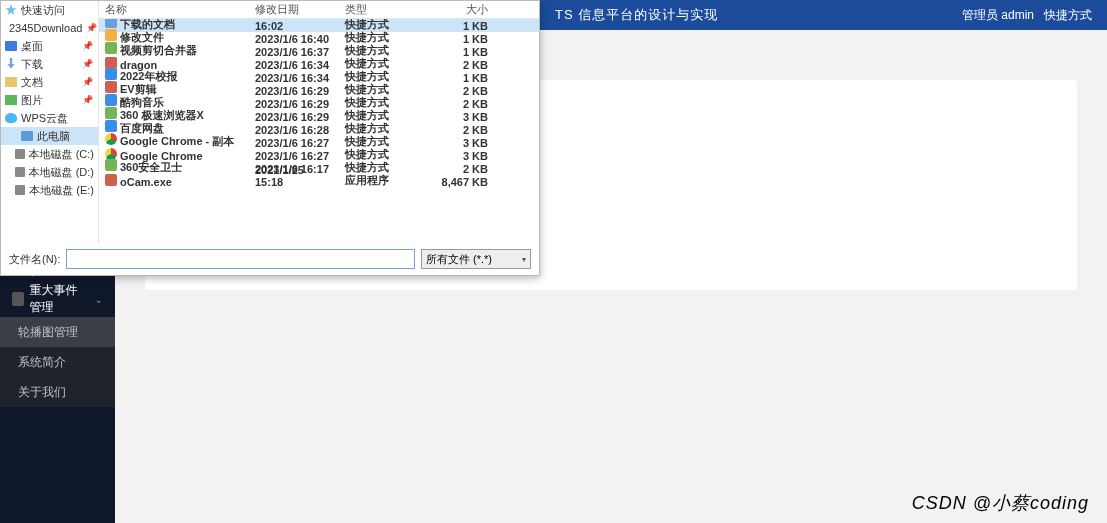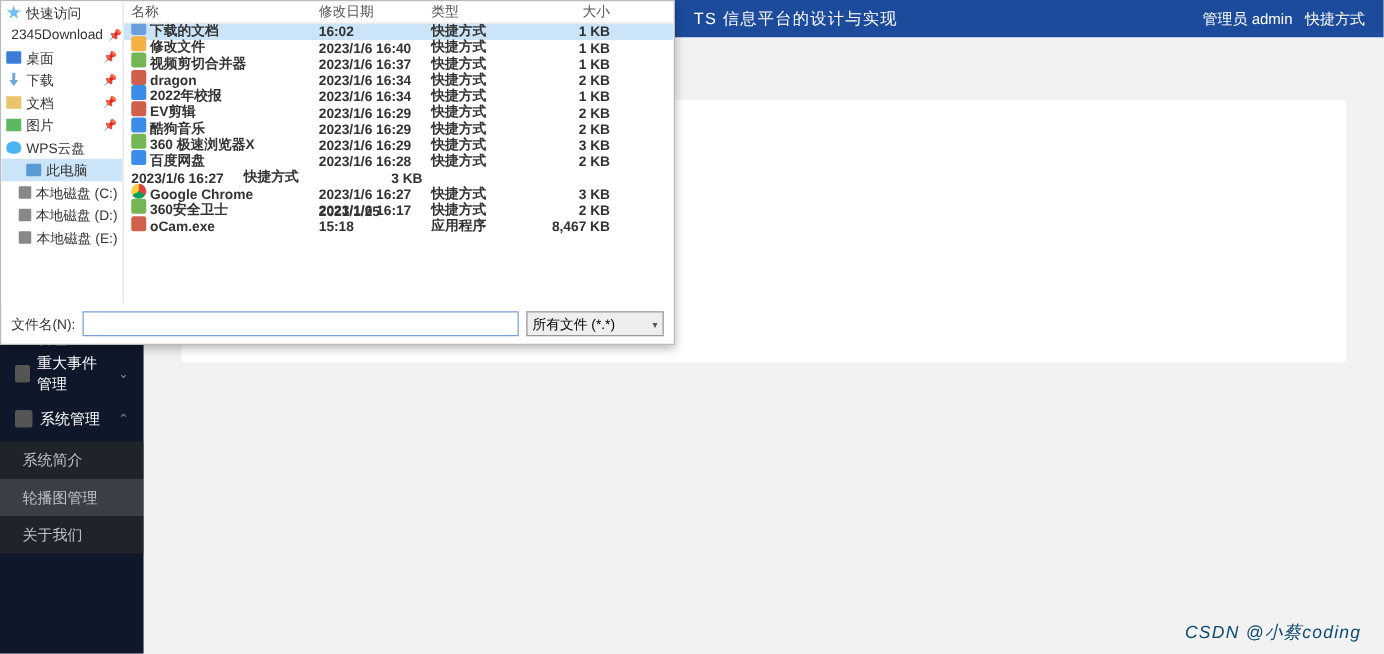--- a/index.html
+++ b/index.html
@@ -72,21 +72,21 @@
     .fname-row { display:flex; align-items:center; gap:6px; }
     .fname-label { font-size:11px; color:#333; }
     .fname-input { flex:1; height:20px; border:1px solid #7a9fd4; padding:0 4px; font-size:11px; }
     .filter-combo { width:110px; height:20px; border:1px solid #999; background:#eee; font-size:11px; padding:0 4px; display:flex; align-items:center; }
     .dbuttons { display:flex; justify-content:flex-end; gap:8px; }
     .dbuttons button { width:64px; height:20px; font-size:11px; border:1px solid #888; background:#f4f4f4; cursor:pointer; }
     .dbuttons button.primary { border-color:#5b9bd5; }
     .dropdown-arrow { margin-left:auto; font-size:8px; color:#555; }
 
     
-    .watermark { position:absolute; right:18px; bottom:8px; color:#0c4a6e; font-size:14px; font-style:italic; letter-spacing:1px; pointer-events:none;margin-left:12px; }
+    .watermark { position:absolute; right:18px; bottom:8px; color:#000000; font-size:18px; font-style:italic; letter-spacing:1px; pointer-events:none;margin-left:12px; }
   </style>
 </head>
 <body>
 
 <div class="header">
   <span class="header-title">TS 信息平台的设计与实现</span>
   <div class="header-right">
     <span>管理员 admin</span>
     <span>快捷方式</span>
   </div>
@@ -97,30 +97,25 @@
   <div class="menu-item">
     <span class="mi-icon"></span>
     <span>大数据助管理</span>
     <span class="chev">⌄</span>
   </div>
   <div class="menu-item header-item">
     <span class="mi-icon"></span>
     <span>重大事件管理</span>
     <span class="chev">⌄</span>
   </div>
-  <div class="menu-item header-item">
-    <span class="mi-icon"></span>
-    <span>系统管理</span>
-    <span class="chev">⌃</span>
+  <div class="sub-item active">
+    <span>轮播图管理</span>
   </div>
   <div class="sub-item">
     <span>系统简介</span>
-  </div>
-  <div class="sub-item active">
-    <span>轮播图管理</span>
   </div>
   <div class="sub-item">
     <span>关于我们</span>
   </div>
 </div>
 
 <div class="main">
   <div class="card"></div>
 </div>
 <div class="btn-bar">
@@ -237,20 +232,21 @@
             <div class="col col-type">快捷方式</div>
             <div class="col col-size">3 KB</div>
           </div>
           <div class="fl-row">
             <div class="col col-name"><span class="ficon blue"></span><span>百度网盘</span></div>
             <div class="col col-date">2023/1/6 16:28</div>
             <div class="col col-type">快捷方式</div>
             <div class="col col-size">2 KB</div>
           </div>
           <div class="fl-row">
+            <div class="col col-name"><span class="ficon chrome"></span><span>Google Chrome - 副本</span></div>
             <div class="col col-date">2023/1/6 16:27</div>
             <div class="col col-type">快捷方式</div>
             <div class="col col-size">3 KB</div>
           </div>
           <div class="fl-row">
             <div class="col col-name"><span class="ficon chrome"></span><span>Google Chrome</span></div>
             <div class="col col-date">2023/1/6 16:27</div>
             <div class="col col-type">快捷方式</div>
             <div class="col col-size">3 KB</div>
           </div>

